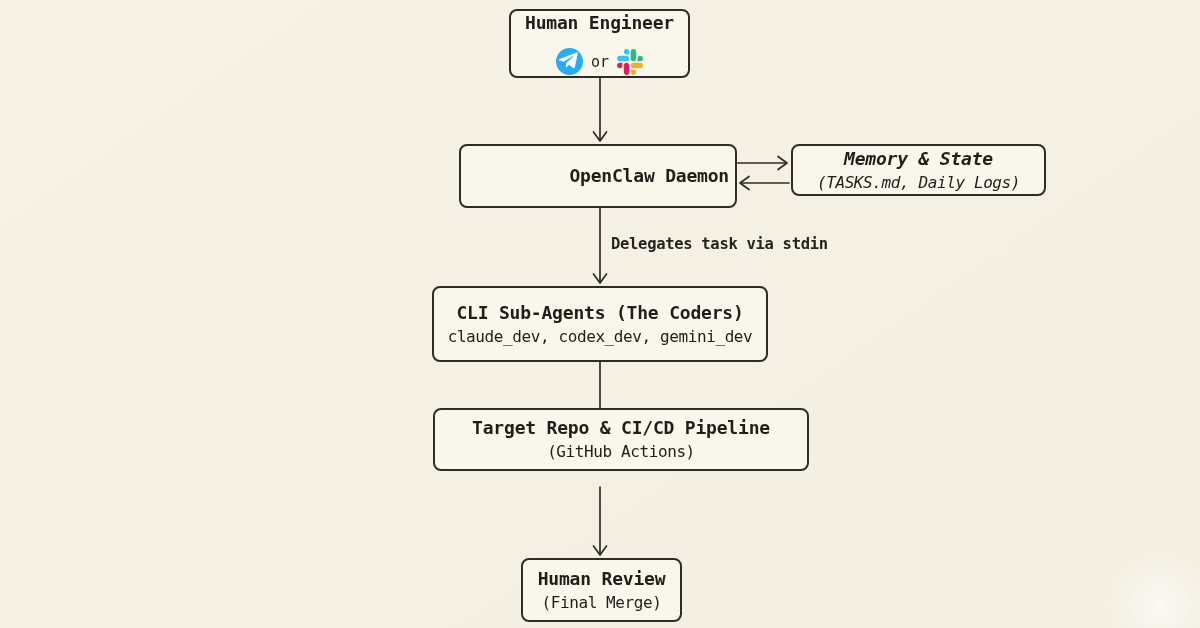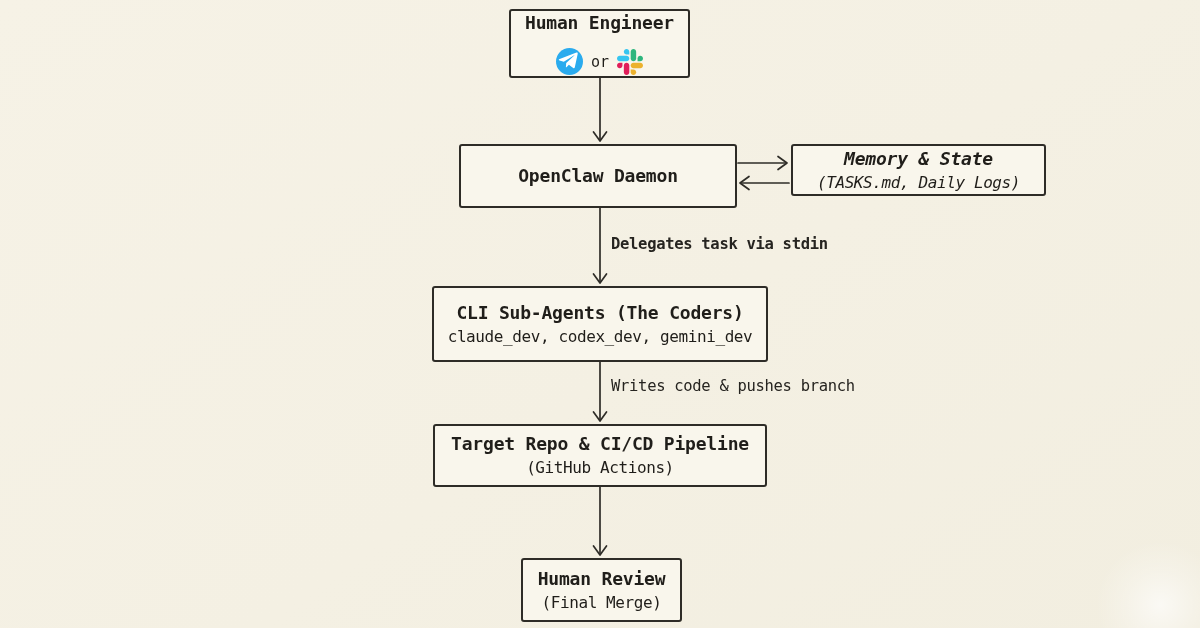--- a/index.html
+++ b/index.html
@@ -12,21 +12,21 @@
     position: relative;
     width: 1200px;
     height: 628px;
     background: linear-gradient(145deg, #f6f2e6 0%, #f4f0e3 55%, #f2eee0 100%);
     color: #201e1a;
   }
   .node {
     position: absolute;
     background: #f9f6ec;
     border: 2px solid #2e2c27;
-    border-radius: 3px;
+    border-radius: 8px;
     display: flex;
     flex-direction: column;
     align-items: center;
     justify-content: center;
     text-align: center;
     gap: 3px;
     padding: 4px 6px;
   }
   .node .title {
     font-weight: bold;
@@ -35,24 +35,24 @@
     white-space: nowrap;
     letter-spacing: -0.2px;
   }
   .node .subtitle {
     font-size: 16px;
     line-height: 20px;
     white-space: nowrap;
     letter-spacing: -0.4px;
   }
   #node-human-engineer { left: 509px; top: 9px;   width: 181px; height: 69px; }
-  #node-openclaw       { left: 459px; top: 144px; width: 278px; height: 64px; }
+  #node-openclaw       { left: 459px; top: 144px; width: 278px; height: 64px; align-items: flex-end; }
   #node-memory         { left: 791px; top: 144px; width: 255px; height: 52px; font-style: italic; }
   #node-cli            { left: 432px; top: 286px; width: 336px; height: 76px; }
-  #node-repo           { left: 433px; top: 424px; width: 334px; height: 63px; }
+  #node-repo           { left: 433px; top: 408px; width: 376px; height: 63px; }
   #node-review         { left: 521px; top: 558px; width: 161px; height: 64px; }
 
   .icon-row {
     display: flex;
     align-items: center;
     gap: 8px;
     margin-top: 11px;
   }
   .icon-row .or {
     font-size: 15px;
@@ -170,16 +170,15 @@
     <div class="title">Target Repo &amp; CI/CD Pipeline</div>
     <div class="subtitle">(GitHub Actions)</div>
   </div>
 
   <div class="node" id="node-review">
     <div class="title">Human Review</div>
     <div class="subtitle">(Final Merge)</div>
   </div>
 
   <div class="edge-label" id="label-delegate">Delegates task via stdin</div>
-  <div class="edge-label" id="label-push">Writes code &amp; pushes branch</div>
 
   <div id="watermark-glow"></div>
 </div>
 
 </body></html>

